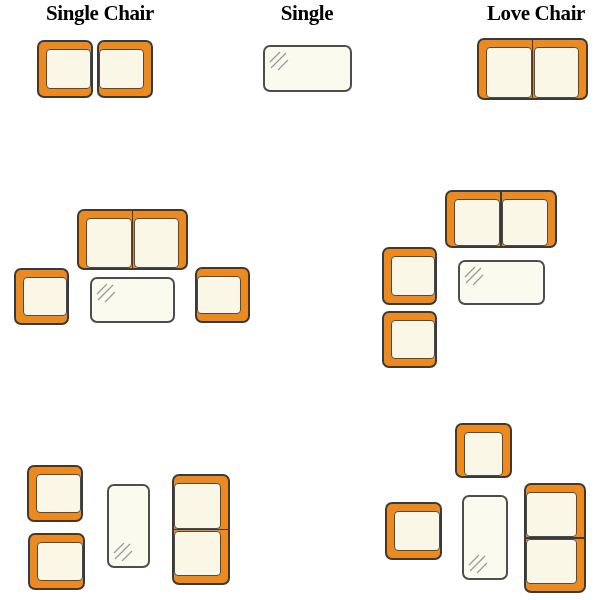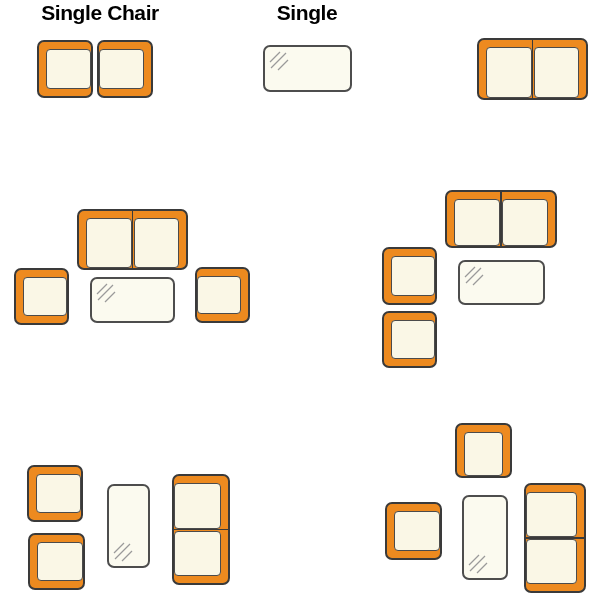--- a/index.html
+++ b/index.html
@@ -1,18 +1,18 @@
 <!DOCTYPE html>
 <html><head>
 <meta charset="utf-8">
 <style>
   html,body{margin:0;padding:0;background:#fff;}
   .stage{
     position:relative;width:600px;height:600px;background:var(--bg,#fff);
-    font-family:Liberation Sans, sans-serif;overflow:hidden;border-radius:25px;
+    font-family:Liberation Serif, serif;overflow:hidden;border-radius:25px;
   }
   .legend-label{
     position:absolute;top:1px;transform:translateX(-50%);
     font-weight:800;font-size:21px;letter-spacing:-0.4px;
     color:var(--label,#000);white-space:nowrap;
   }
   .label-0{left:100px}
   .label-1{left:307px}
   .label-2{left:536px}
   .piece{position:absolute;box-sizing:border-box;}
@@ -33,20 +33,21 @@
     border-radius:7px;
   }
   .shine{position:absolute;}
 </style>
 </head>
 <body>
 
 <div class="stage" id="stage" style="--bg: #FFFFFF; --orange: #ED8A1F; --frame-outline: #3A3A3A; --cushion: #FAF7E6; --cushion-outline: #4B4B4B; --table-fill: #FBFAEF; --table-outline: #4D4D4D; --label: #000000;">
   <div class="legend-label label-0">Single Chair</div>
   <div class="legend-label label-1">Single</div>
+  <div class="legend-label label-2">Love Chair</div>
   <div id="pieces">
       <div class="piece chair" style="left: 37px; top: 40px; width: 56px; height: 58px;">
         <div class="cushion" style="inset: 7px 0px 7px 7px;"></div>
       </div>
       <div class="piece chair" style="left: 97px; top: 40px; width: 56px; height: 58px;">
         <div class="cushion" style="inset: 7px 7px 7px 0px;"></div>
       </div>
       <div class="piece table-top" style="left: 263px; top: 45px; width: 89px; height: 47px;">
         <svg viewBox="0 0 22 22" width="22" height="22" class="shine" style="left: 3px; top: 3px;">
           <line x1="2" y1="12" x2="12" y2="2" stroke="#9A9A9A" stroke-width="1.2"></line>

